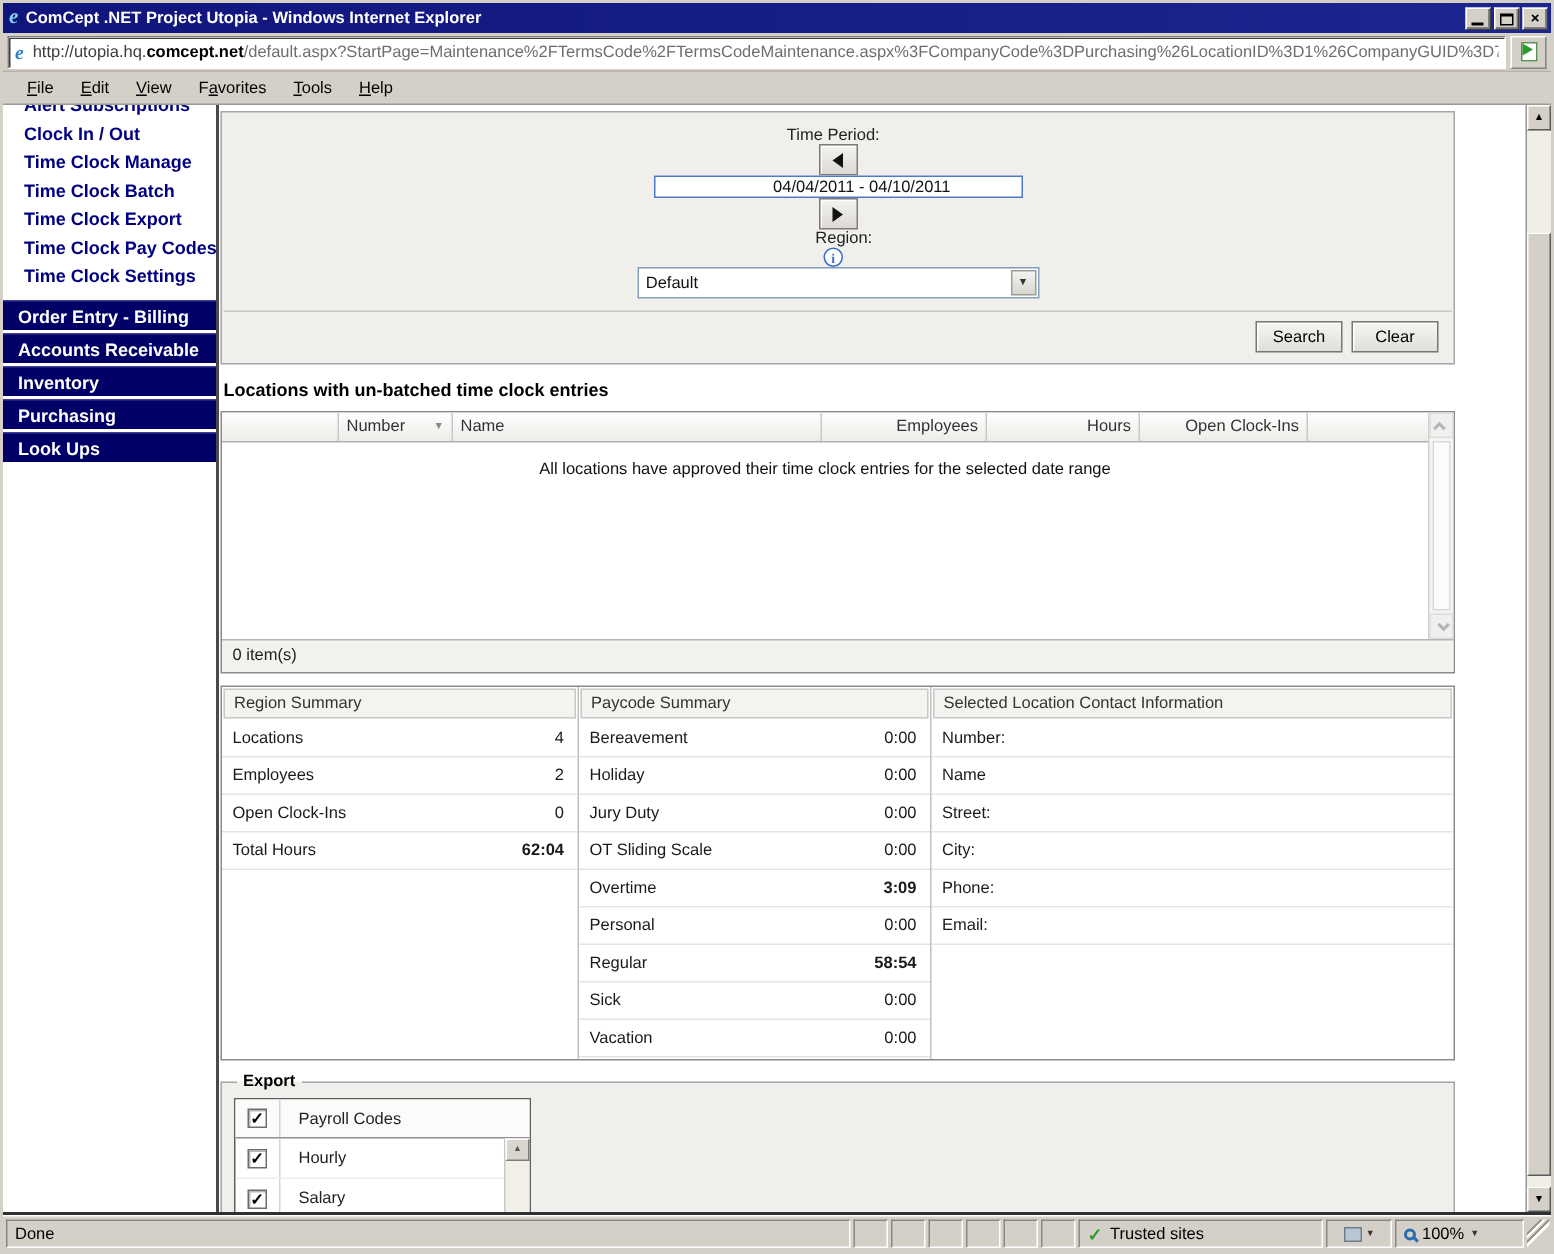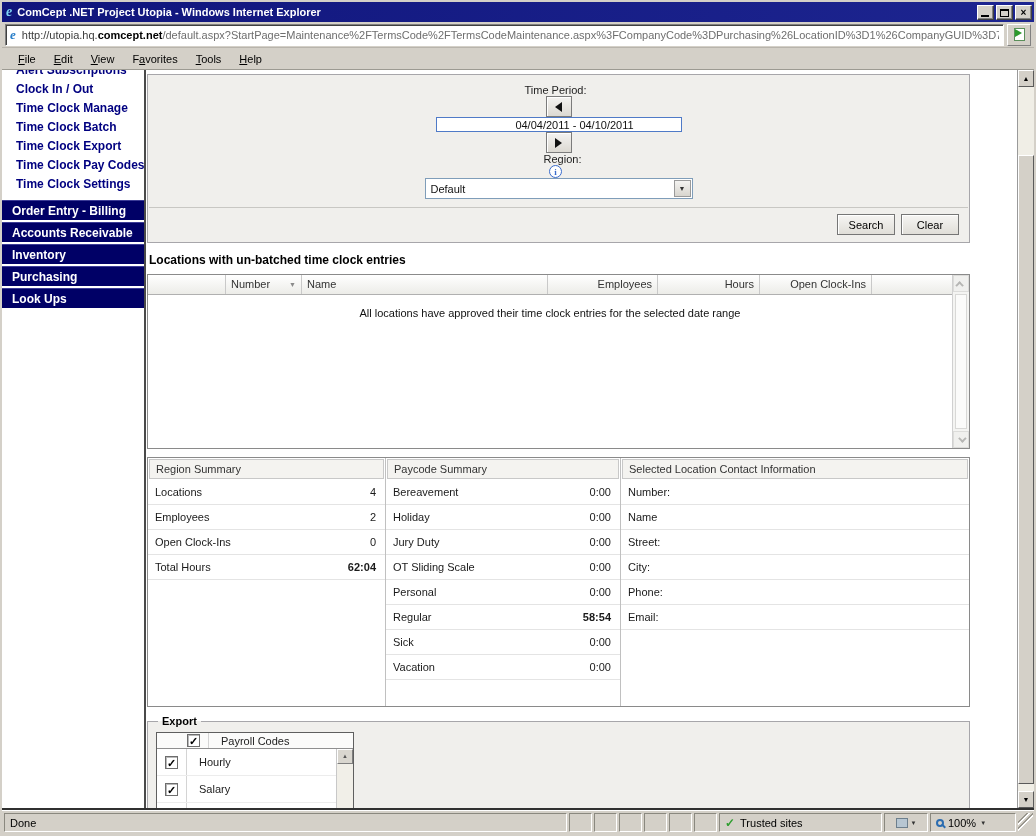--- a/index.html
+++ b/index.html
@@ -89,21 +89,21 @@
   .sum-col:last-child { border-right:none; flex:1; }
   .sum-col.c0 { width:238px; } .sum-col.c1 { width:235px; }
   .sum-head { height:20px; line-height:19px; background:#f4f3f0; border:1px solid #c8c8c8; margin:1px; font-size:11px; color:#333; padding-left:6px; }
   .sum-row { height:25px; line-height:24px; border-bottom:1px solid #e4e4e4; display:flex; justify-content:space-between; font-size:11px; color:#1a1a1a; padding:0 9px 0 7px; }
   .sum-row .val.bold { font-weight:bold; }
 
   
   .export-fs { margin-top:8px; border:1px solid #a7a6aa; background:#f0efec; padding:2px 8px 0 8px; height:179px; }
   .export-fs legend { font-size:11px; font-weight:bold; color:#000; padding:0 4px; margin-left:2px; }
   .pc-list { width:198px; border:1px solid #5f5f5f; background:#fff; margin-top:3px; }
-  .pc-header { height:16px; display:flex; align-items:center; background:#fbfbfa; border-bottom:1px solid #8f8f8f;padding-left:22px; }
+  .pc-header { height:26px; display:flex; align-items:center; background:#fbfbfa; border-bottom:1px solid #8f8f8f; }
   .pc-cb-cell { width:30px; display:flex; justify-content:center; align-items:center; border-right:1px solid #d4d4d4; align-self:stretch; }
   .pc-header .pc-label { font-size:11px; color:#222; padding-left:12px; }
   .pc-body { display:flex; height:81px; }
   .pc-items { flex:1; }
   .pc-item { height:27px; display:flex; align-items:center; border-bottom:1px solid #ececec; }
   .pc-item .pc-label { font-size:11px; color:#222; padding-left:12px; }
   .cb { width:13px; height:13px; background:#fff; border:1px solid #6d6d6d; box-shadow:inset 1px 1px 0 #b9b9b9; font:bold 11px/12px "Liberation Sans",sans-serif; text-align:center; color:#000; cursor:pointer; }
   .cb.checked::after { content:"✓"; }
   .pc-scroll { width:17px; border-left:1px solid #c8c8c8; background:#f1efe8; display:flex; flex-direction:column; justify-content:space-between; }
   .pc-sbtn { height:15px; background:#d9d6cf; border:1px solid; border-color:#fff #7e7e7e #7e7e7e #fff; font-size:6px; line-height:13px; text-align:center; color:#555; cursor:pointer; }
@@ -245,20 +245,21 @@
           <div class="gscroll">
             <div class="gs-btn">
                 <i class="chev up"></i>
               </div>
             <div class="gs-thumb"></div>
             <div class="gs-btn">
                 <i class="chev down"></i>
               </div>
           </div>
         </div>
+        <div class="grid-footer">0 item(s)</div>
       </div>
 
       <div class="summary">
           <div class="sum-col c0">
             <div class="sum-head">Region Summary</div>
             <div class="sum-row">
               <span class="lab">Locations</span>
               <span class="val">4</span>
             </div>
             <div class="sum-row">
@@ -284,20 +285,24 @@
               <span class="lab">Holiday</span>
               <span class="val">0:00</span>
             </div>
             <div class="sum-row">
               <span class="lab">Jury Duty</span>
               <span class="val">0:00</span>
             </div>
             <div class="sum-row">
               <span class="lab">OT Sliding Scale</span>
               <span class="val">0:00</span>
+            </div>
+            <div class="sum-row">
+              <span class="lab">Overtime</span>
+              <span class="val bold">3:09</span>
             </div>
             <div class="sum-row">
               <span class="lab">Personal</span>
               <span class="val">0:00</span>
             </div>
             <div class="sum-row">
               <span class="lab">Regular</span>
               <span class="val bold">58:54</span>
             </div>
             <div class="sum-row">

